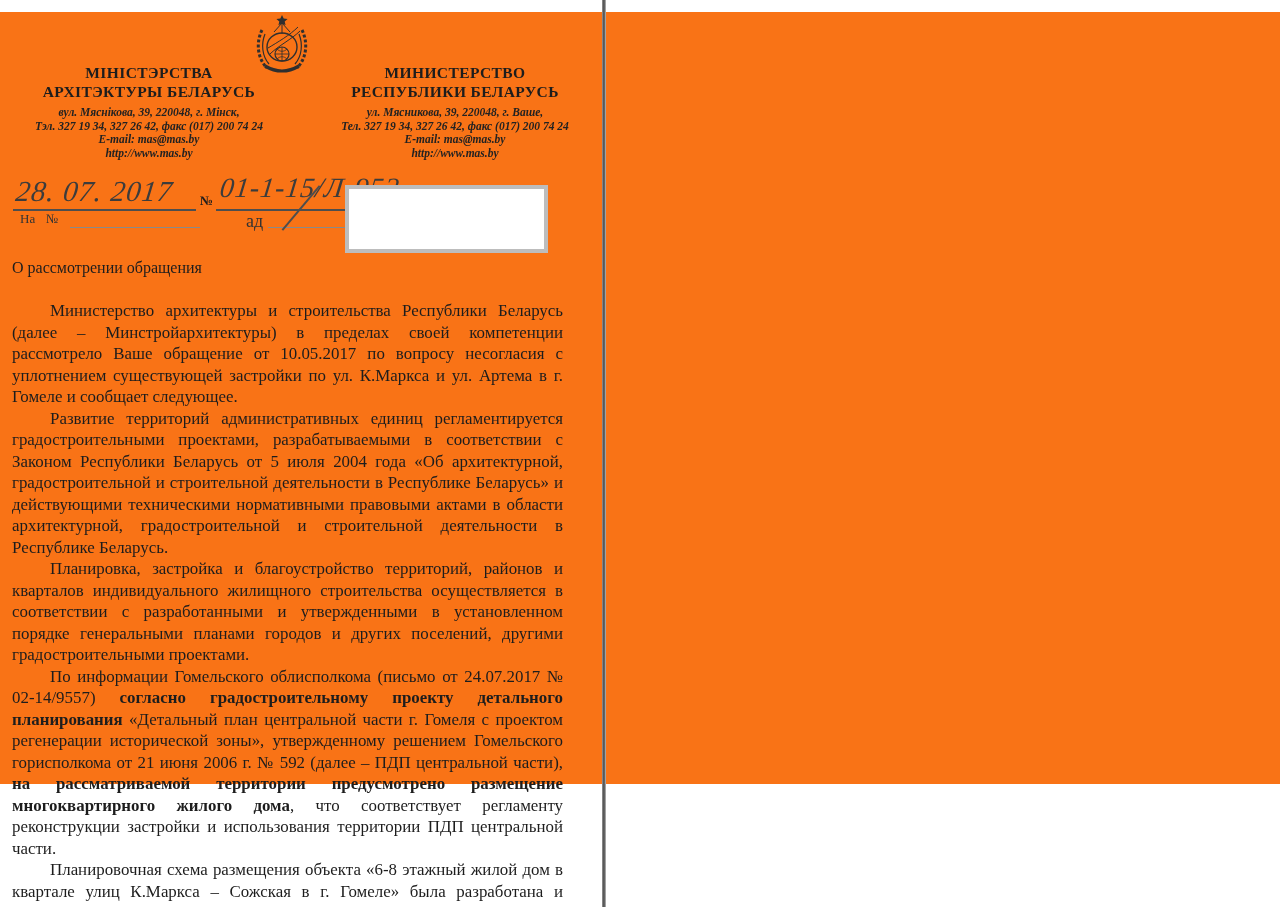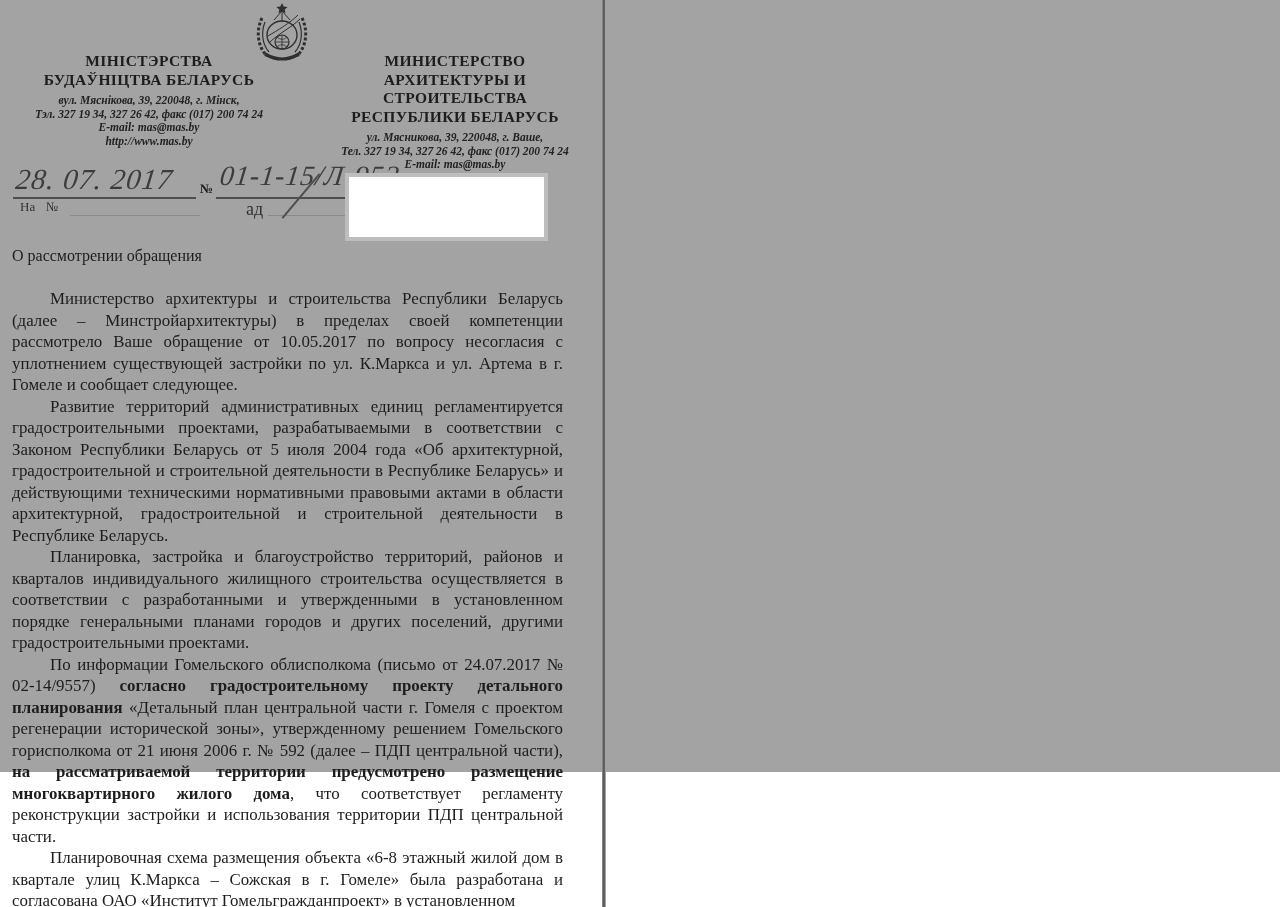--- a/index.html
+++ b/index.html
@@ -1,21 +1,21 @@
 <!DOCTYPE html>
 <html><head>
 <meta charset="utf-8">
 <style>
   html,body{margin:0;padding:0;}
   body{
     width:1280px;height:907px;overflow:hidden;background:#ffffff;
     font-family:"Liberation Serif","DejaVu Serif",serif;color:#1d1d1d;
     position:relative;
   }
-  .page{position:absolute;top:0;height:772px;background:#a3a3a3;}
+  .page{position:absolute;top:12px;height:772px;background:#f97316;}
   #page1{left:0;width:602px;}
   #page2{left:606px;width:674px;}
   
   .divider{
     position:absolute;left:602px;top:0;width:4px;height:907px;
     background:linear-gradient(to right,#9a9a9a,#4c4c4c 45%,#6e6e6e 70%,#c7c7c7);
   }
   
   .lh-col{position:absolute;text-align:center;}
   .lh-title{font-weight:bold;font-size:15.5px;line-height:18.5px;letter-spacing:.4px;}
@@ -78,34 +78,33 @@
         <path d="M13 52 Q30 62 47 52" stroke-width="3.2"></path>
         <path d="M30 9 l8 9 M30 9 l-8 9 M30 9 v11" stroke-width="1"></path>
       </g>
       <path d="M30 1 l1.7 3.5 3.9 .4 -2.9 2.6 .85 3.8 -3.55 -2 -3.55 2 .85 -3.8 -2.9 -2.6 3.9 -.4 z" fill="#2f2f2f"></path>
     </svg>
   </div>
 
   <div class="lh-col" id="lh-left">
     <div class="lh-title">
       <div>МІНІСТЭРСТВА</div>
-      <div>БУДАЎНІЦТВА БЕЛАРУСЬ</div>
+      <div>АРХІТЭКТУРЫ БЕЛАРУСЬ</div>
     </div>
     <div class="lh-addr">
       <div>вул. Мяснікова, 39, 220048, г. Мінск,</div>
       <div>Тэл. 327 19 34, 327 26 42, факс (017) 200 74 24</div>
       <div>E-mail: mas@mas.by</div>
       <div>http://www.mas.by</div>
     </div>
   </div>
 
   <div class="lh-col" id="lh-right">
     <div class="lh-title">
       <div>МИНИСТЕРСТВО</div>
-      <div>АРХИТЕКТУРЫ И СТРОИТЕЛЬСТВА</div>
       <div>РЕСПУБЛИКИ БЕЛАРУСЬ</div>
     </div>
     <div class="lh-addr">
       <div>ул. Мясникова, 39, 220048, г. Ваше,</div>
       <div>Тел. 327 19 34, 327 26 42, факс (017) 200 74 24</div>
       <div>E-mail: mas@mas.by</div>
       <div>http://www.mas.by</div>
     </div>
   </div>
 

